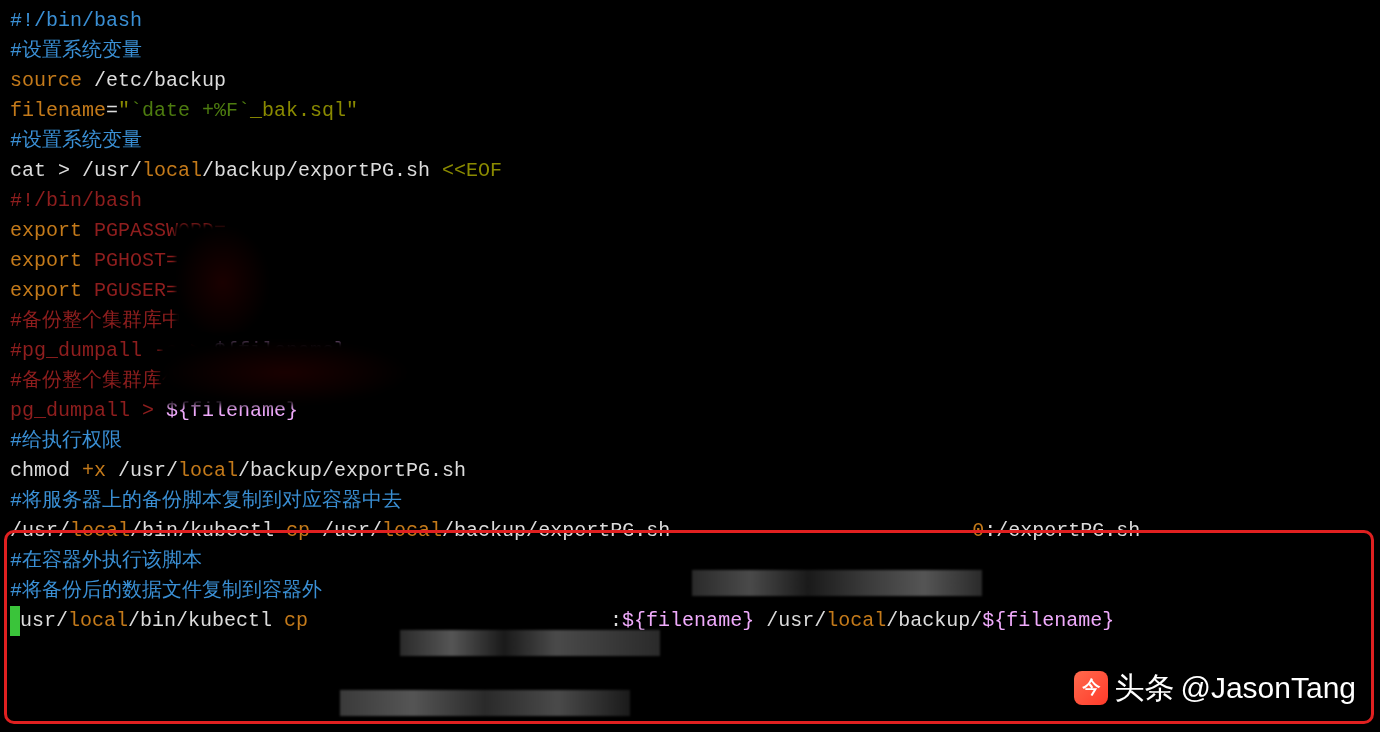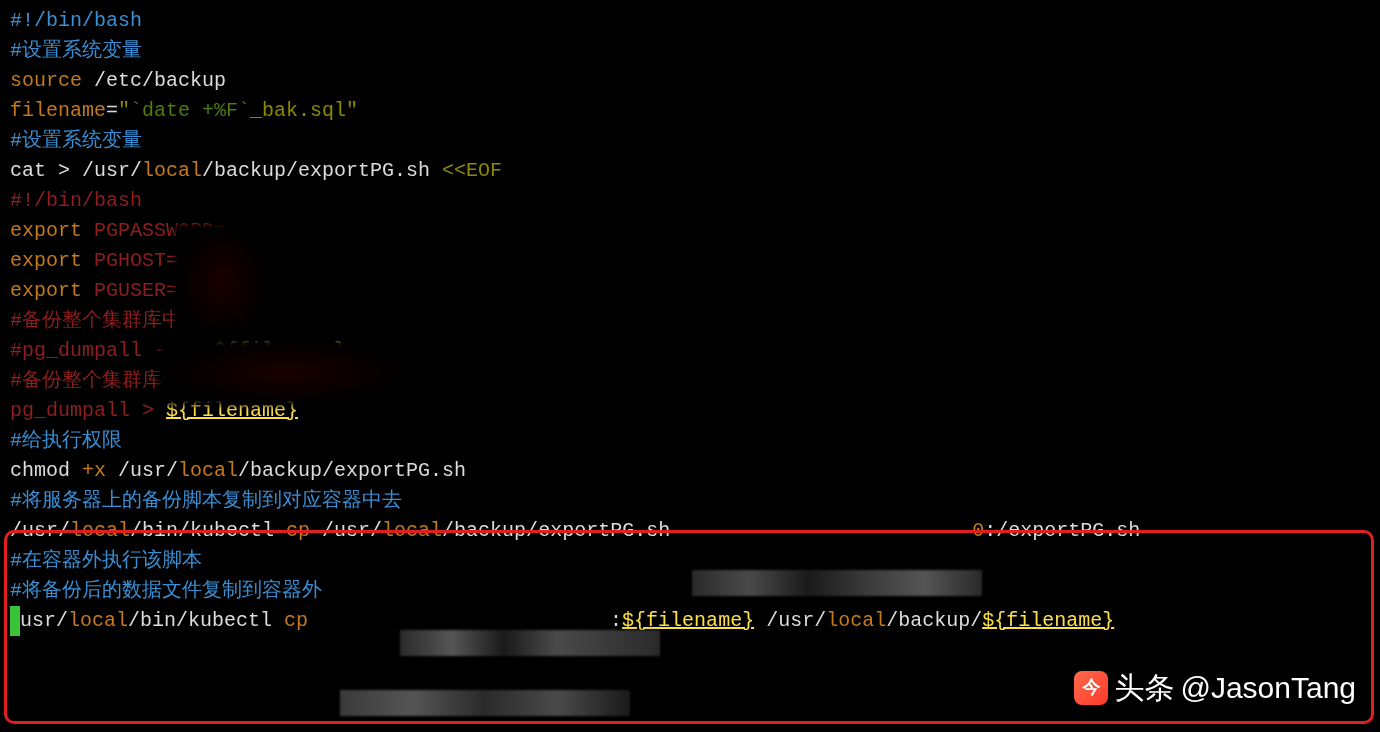--- a/index.html
+++ b/index.html
@@ -14,21 +14,21 @@
     overflow: hidden;
     padding: 6px 10px;
     position: relative;
   }
   .line { white-space: pre; }
   .comment { color: #3a8fd4; }
   .keyword { color: #c47a1a; }
   .path-local { color: #c47a1a; margin-top: 36px; }
   .string { color: #8a8a00; }
   .backtick { color: #4d7c0f; }
-  .var { color: #fde047; text-decoration: underline; }
+  .var { color: #f0abfc; }
   .redacted-comment { color: #8f1e1e; }
   .plus { color: #c47a1a; }
   .filename-var { color: #c47a1a; }
   .zero { color: #c47a1a; }
   .green-cursor {
     display: inline-block;
     width: 10px;
     background: #3ac43a;
   }
   .highlight-box {

